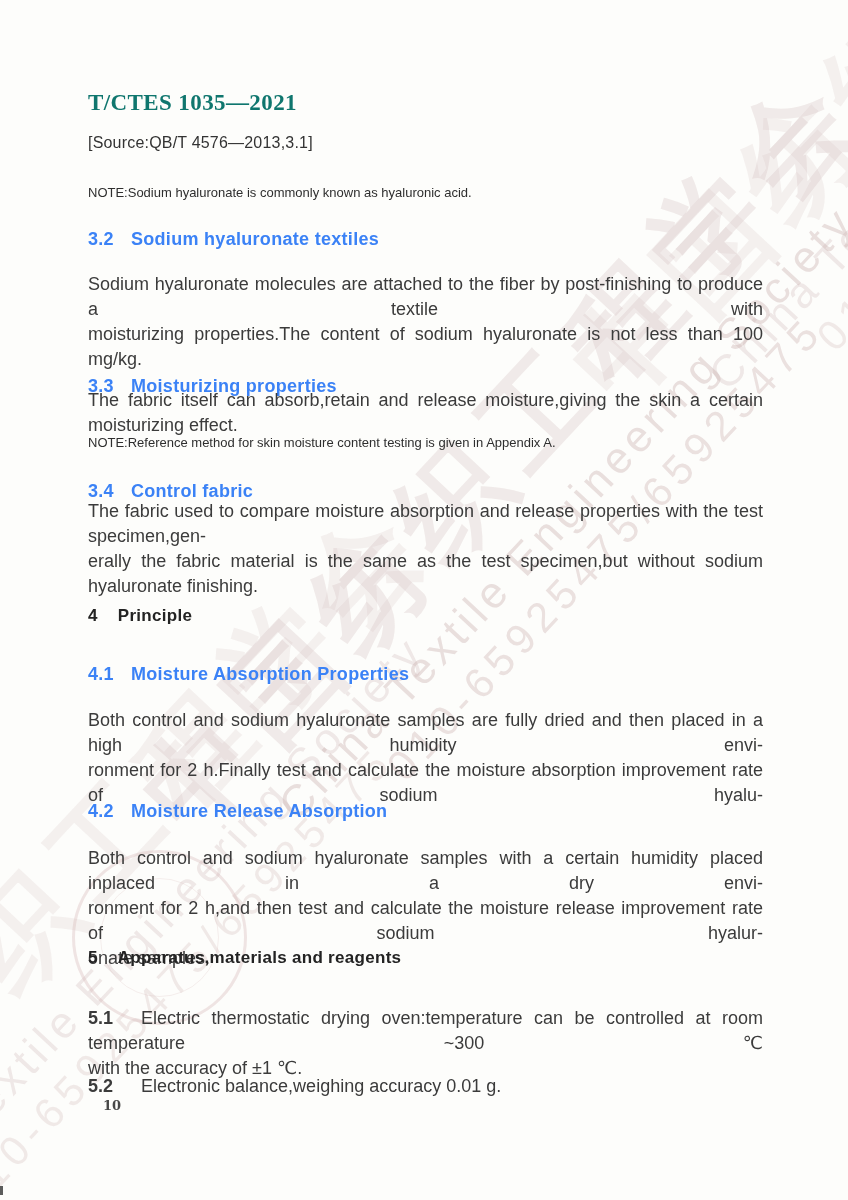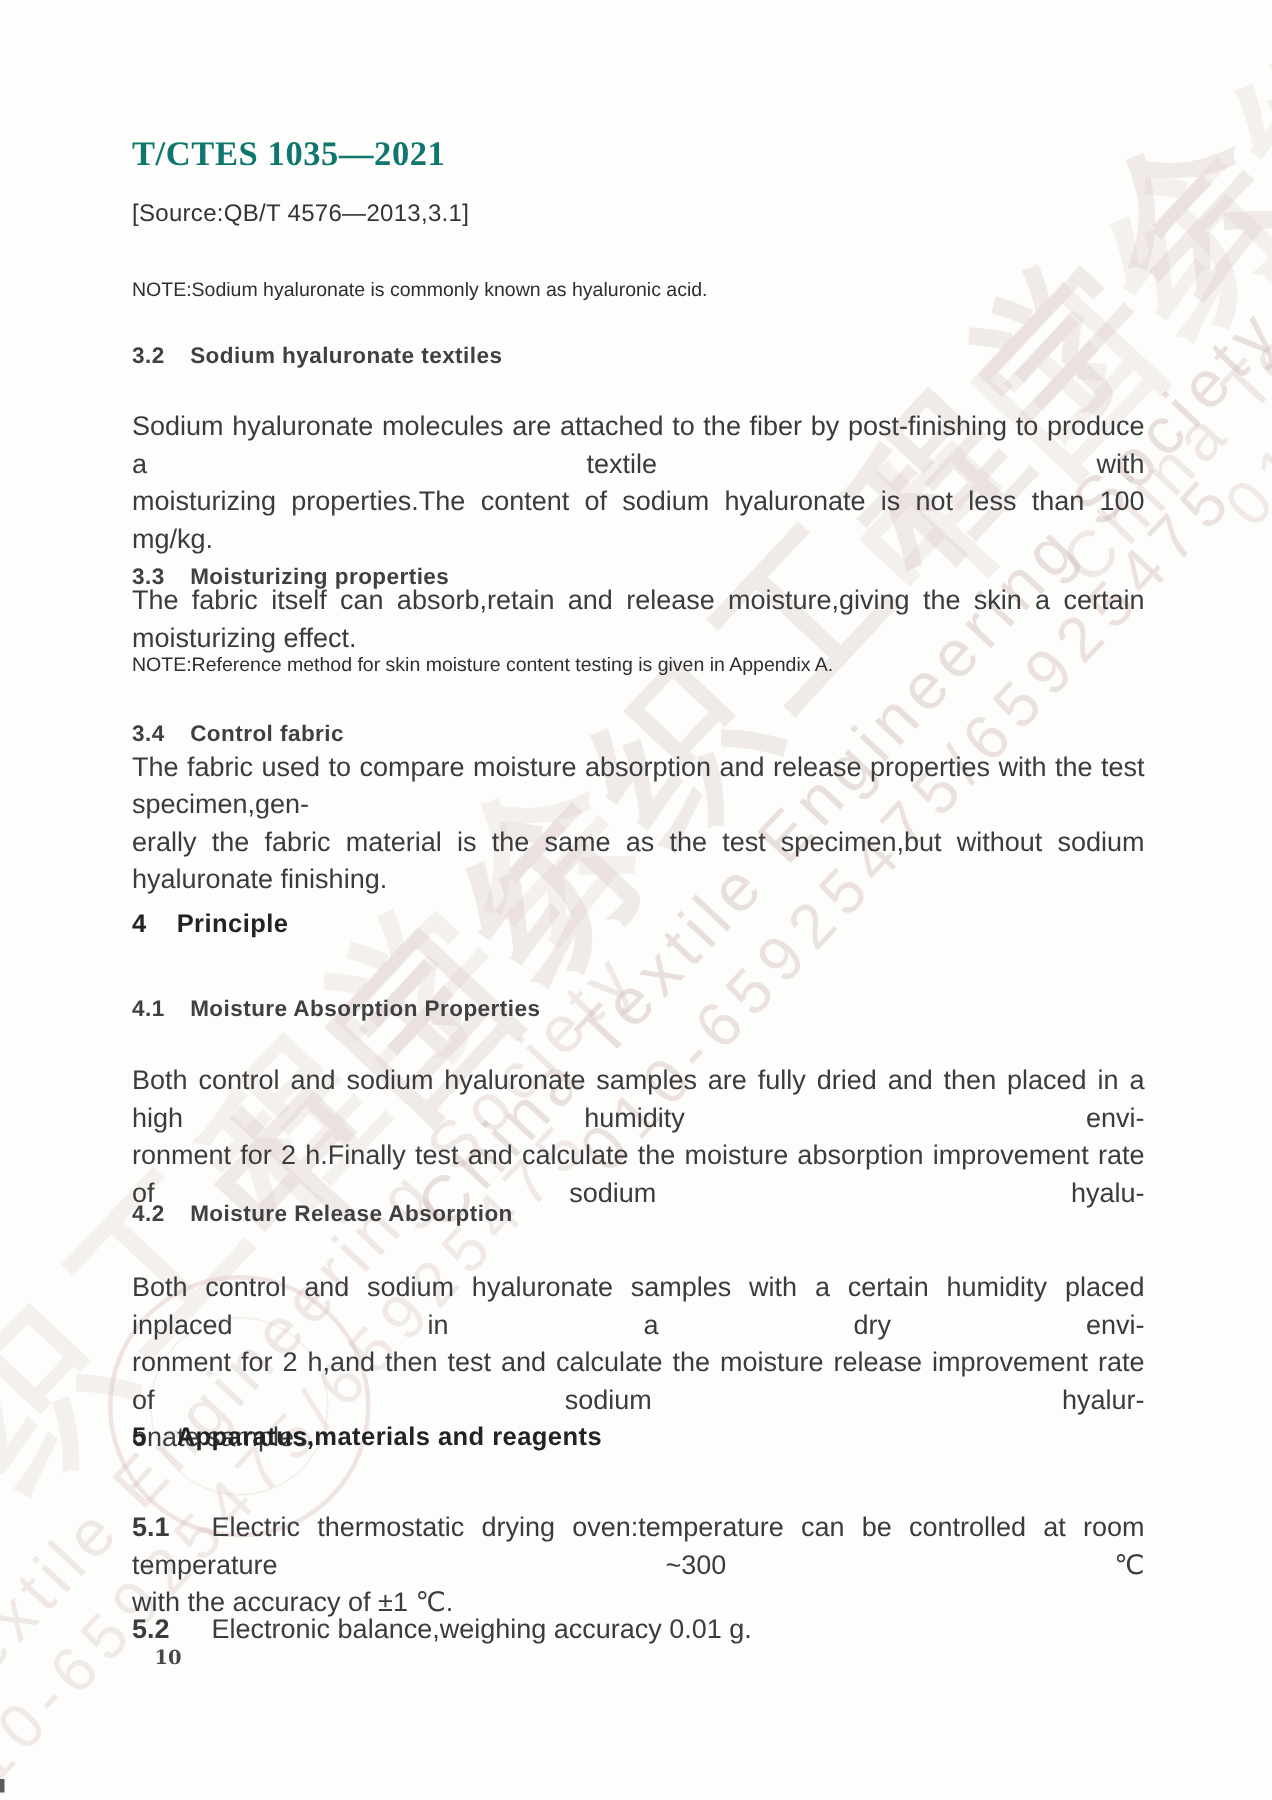--- a/index.html
+++ b/index.html
@@ -12,21 +12,21 @@
   }
   .abs { position:absolute; left:88px; right:85px; }
 
   .code {
     font-family:"Liberation Serif","DejaVu Serif",serif;
     font-weight:700; font-size:23px; color:#0f766e; letter-spacing:0.4px;
   }
   .source { font-size:16px; color:#333; letter-spacing:0.2px; }
   .note { font-size:13px; color:#2e2e2e; }
 
-  .h-sub { font-size:15px; font-weight:700; color:#404040; letter-spacing:0.3px; }
+  .h-sub { font-size:18px; font-weight:700; color:#3b82f6; letter-spacing:0.3px; }
   .h-sub .num { margin-right:17px; }
   .h-main { font-size:17px; font-weight:700; color:#232323; letter-spacing:0.3px; }
   .h-main .num { margin-right:20px; }
 
   .para { font-size:18px; line-height:25px; color:#3b3b3b; }
   .ln { text-align:justify; }
   .ln.just { text-align-last:justify; }
   .clause-num { font-weight:700; margin-right:28px; }
 
   .pageno {

